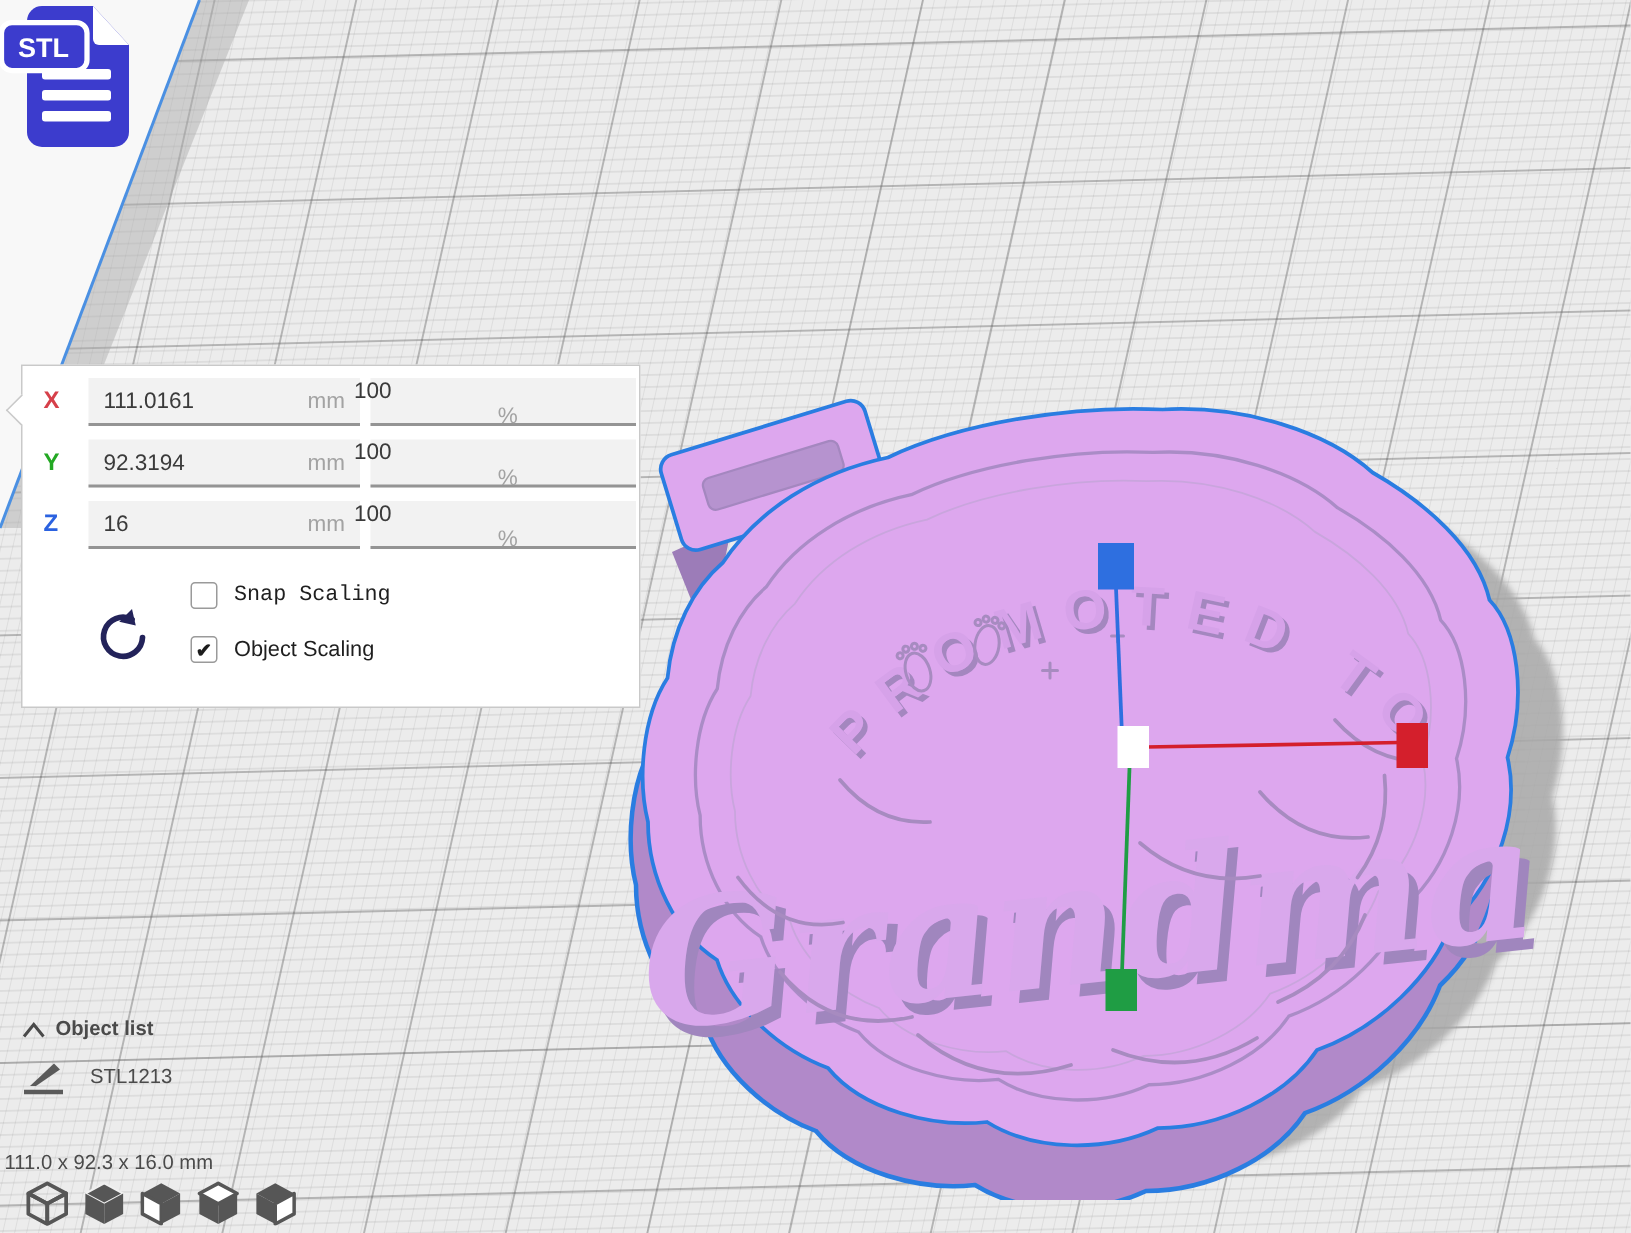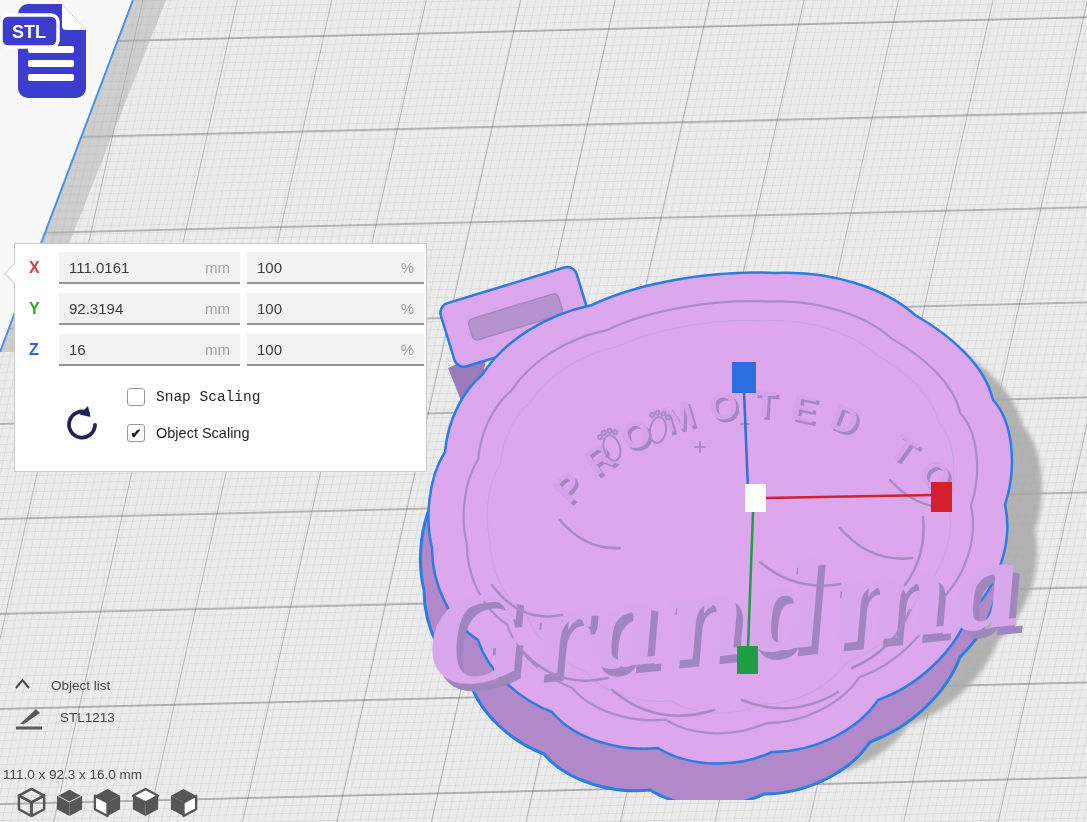--- a/index.html
+++ b/index.html
@@ -38,38 +38,38 @@
   .axis-row:first-child{margin-top:15px;}
   .axis-label{width:30px;font-size:16px;font-weight:bold;}
   .axis-x{color:#d6404a;}
   .axis-y{color:#23a823;}
   .axis-z{color:#2b62e0;}
   .field{
     display:flex;align-items:center;background:#f2f2f2;
     border-bottom:2px solid #949494;height:32px;padding:0 10px;box-sizing:border-box;
   }
   .field.size{width:181px;margin-right:7px;align-items:center;}
-  .field.pct{width:177px;}
+  .field.pct{width:177px;flex-direction:column;}
   .field input{
     flex:1;min-width:0;border:none;background:transparent;outline:none;
     font-family:"Liberation Sans",sans-serif;font-size:15px;color:#3b3b3b;padding:0;
   }
   .unit{font-size:15px;color:#a3a3a3;margin-left:6px;}
   .reset-btn{position:absolute;left:46px;top:160px;width:40px;height:42px;cursor:pointer;background:none;border:none;padding:0;}
   .check-row{position:absolute;left:112px;display:flex;align-items:center;gap:11px;cursor:pointer;}
   .check-row.snap{top:144px;font-family:Liberation Mono, monospace;}
   .check-row.uniform{top:180px;}
   .checkbox{
     width:18px;height:18px;background:#fff;border:1.5px solid #9a9a9a;border-radius:3px;
     box-sizing:border-box;display:flex;align-items:center;justify-content:center;
     font-size:13px;font-weight:bold;color:#1c1c1c;line-height:1;
   }
   .check-label{font-size:14.5px;color:#1f1f1f;}
   
-  .objlist-toggle{position:absolute;left:14px;top:678px;display:flex;align-items:flex-start;gap:20px;cursor:pointer;background:none;border:none;padding:0;}
+  .objlist-toggle{position:absolute;left:14px;top:678px;display:flex;align-items:flex-end;gap:6px;cursor:pointer;background:none;border:none;padding:0;font-weight:bold;}
   .objlist-label{font-size:13.5px;color:#4a4a4a;}
   .obj-item{position:absolute;left:12px;top:704px;display:flex;align-items:center;gap:16px;text-align:center;}
   .obj-name{font-size:13.5px;color:#4a4a4a;}
   .model-dims{position:absolute;left:3px;top:767px;font-size:13.5px;color:#4a4a4a;}
   
   .view-toolbar{position:absolute;left:16px;top:786px;display:flex;gap:7px;}
   .view-btn{width:31px;height:31px;background:none;border:none;padding:0;cursor:pointer;}
   .view-btn svg{display:block;}
 </style>
 </head>

